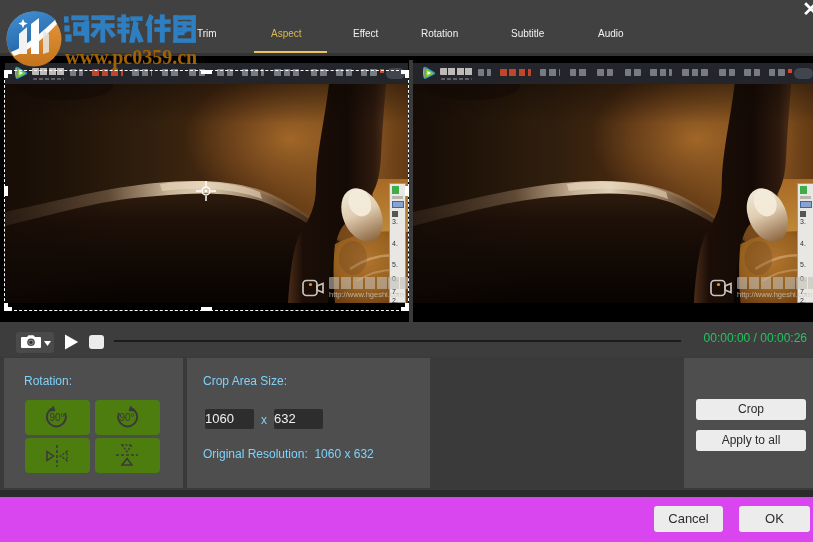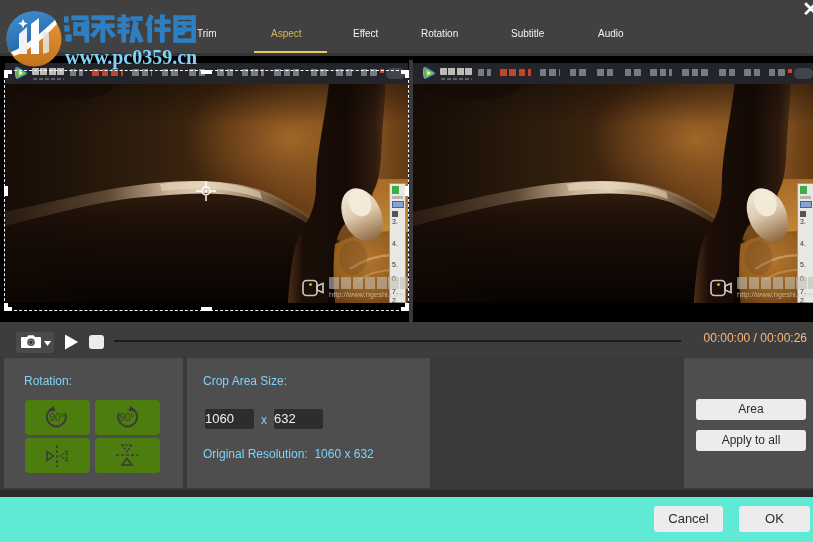--- a/index.html
+++ b/index.html
@@ -24,41 +24,41 @@
   .vnav { position:absolute; left:0; top:0; width:100%; height:21px; background:#23252b; }
   .vscene { position:absolute; left:0; top:21px; width:100%; height:219px; }
   
   #crop { left:4px; top:10px; width:405px; height:241px; border:1px dashed #fff; }
   .handle { position:absolute; background:#fff; }
 
   
   #toolbar { left:0; top:322px; width:813px; height:35px; background:#3d3d3d; }
   #cambtn { position:absolute; left:16px; top:10px; width:38px; height:21px; background:#4a4a4a; border-radius:3px; }
   #prog { position:absolute; left:114px; top:18px; width:567px; height:2px; background:#1b1b1b; }
-  #time { position:absolute; right:6px; top:9px; font-size:12px; color:#fdba74; }
+  #time { position:absolute; right:6px; top:9px; font-size:12px; color:#22c55e; }
 
   
   #panel { left:0; top:357px; width:813px; height:133px; background:#3a3a3a; }
   .sect { position:absolute; top:1px; height:130px; background:#4e4e4e; }
   #s1 { left:4px; width:179px; }
   #s2 { left:187px; width:243px; }
   #s3 { left:434px; width:247px; }
   #s4 { left:684px; width:129px; }
   .plabel { position:absolute; font-size:12px; color:#7dd3fc; }
   .rbtn { position:absolute; width:65px; height:35px; background:#4d7c0f; border-radius:4px; }
   .inp { position:absolute; width:49px; height:20px; background:#2d2d2d; border-radius:2px;
          color:#f0f0f0; font-size:13px; text-align:left; line-height:20px; }
   #dd { position:absolute; left:20px; top:62px; width:200px; height:21px; background:#2d2d2d;
         border-radius:2px; color:#f2f2f2; font-size:12px; line-height:21px; padding-left:7px; }
   .lbtn { position:absolute; left:12px; width:110px; height:21px; background:#ececec; border-radius:3px;
           color:#2c2c2c; font-size:12px; text-align:center; line-height:21px; }
 
   
   #botline { left:0; top:490px; width:813px; height:7px; background:#2b2b2b; }
-  #botbar { left:0; top:497px; width:813px; height:45px; background:#5eead4; }
+  #botbar { left:0; top:497px; width:813px; height:45px; background:#d946ef; }
   .bbtn { position:absolute; top:9px; height:26px; background:#ececec; border-radius:3px;
           color:#2c2c2c; font-size:13px; text-align:center; line-height:26px; }
 
   
   .fk { position:absolute; height:7px; border-radius:1px; }
   .fk.g  { background:repeating-linear-gradient(90deg,#777b83 0 6.5px,transparent 6.5px 9.5px); }
   .fk.r  { background:repeating-linear-gradient(90deg,#c04629 0 6.5px,transparent 6.5px 9.5px); }
   .fk.w  { background:repeating-linear-gradient(90deg,#bdbbb8 0 6.8px,transparent 6.8px 8.4px); }
   .fk.g2 { background:repeating-linear-gradient(90deg,#5d6066 0 4px,transparent 4px 6px); }
   .fk.wm1{ background:repeating-linear-gradient(90deg,rgba(195,190,182,0.6) 0 10.3px,transparent 10.3px 11.9px); }
@@ -66,21 +66,21 @@
   .vnav span { position:absolute; }
   .sidepanel { position:absolute; left:384px; top:99px; width:17px; height:120px;
                background:#e9e7e3; border:1px solid #9a9a9a; font-size:7px; color:#333; }
   .prow { position:absolute; left:2px; width:12px; height:8px; line-height:8px; }
   .vwm { position:absolute; left:290px; top:192px; width:113px; height:26px; }
   .wmurl2 { position:absolute; left:34px; top:14px; font-size:7.5px; color:rgba(205,200,194,0.8); white-space:nowrap; }
 
   
   #wm { left:0; top:0; width:320px; height:72px; z-index:50; }
   #wmurl { position:absolute; left:65px; top:46px; font-family:"Liberation Serif", serif;
-           font-weight:bold; font-size:20px; color:#7dd3fc; letter-spacing:0px; }
+           font-weight:bold; font-size:20px; color:#a16207; letter-spacing:0px; }
 </style>
 </head>
 <body>
 <div id="stage">
 
   <div id="videoarea" class="abs">
     <div id="vidL" class="vid">
       <div class="vnav">
         <svg class="qlogo" width="16" height="16" viewBox="0 0 16 16">
           <path d="M2.5,2.5 Q1.2,8 2.8,13 Q3.5,14.5 5.5,13.6 L13.2,9.6 Q15.2,8.4 13.2,6.9 L5.5,2.2 Q3.2,1.2 2.5,2.5Z" fill="#2e8fd5"></path>
@@ -364,21 +364,21 @@
       </div>
     </div>
     <div id="s2" class="sect">
       <span class="plabel" style="left:16px;top:16px;">Crop Area Size:</span>
       <div class="inp" style="left:18px;top:51px;">1060</div>
       <span class="plabel" style="left:74px;top:55px;">x</span>
       <div class="inp" style="left:87px;top:51px;">632</div>
       <span class="plabel" style="left:16px;top:89px;">Original Resolution:&nbsp;&nbsp;1060 x 632</span>
     </div>
     <div id="s4" class="sect">
-      <div class="lbtn" style="top:41px;">Area</div>
+      <div class="lbtn" style="top:41px;">Crop</div>
       <div class="lbtn" style="top:72px;">Apply to all</div>
     </div>
   </div>
 
   <div id="botline" class="abs"></div>
   <div id="botbar" class="abs">
     <div class="bbtn" style="left:654px;width:69px;">Cancel</div>
     <div class="bbtn" style="left:739px;width:71px;">OK</div>
   </div>
 

